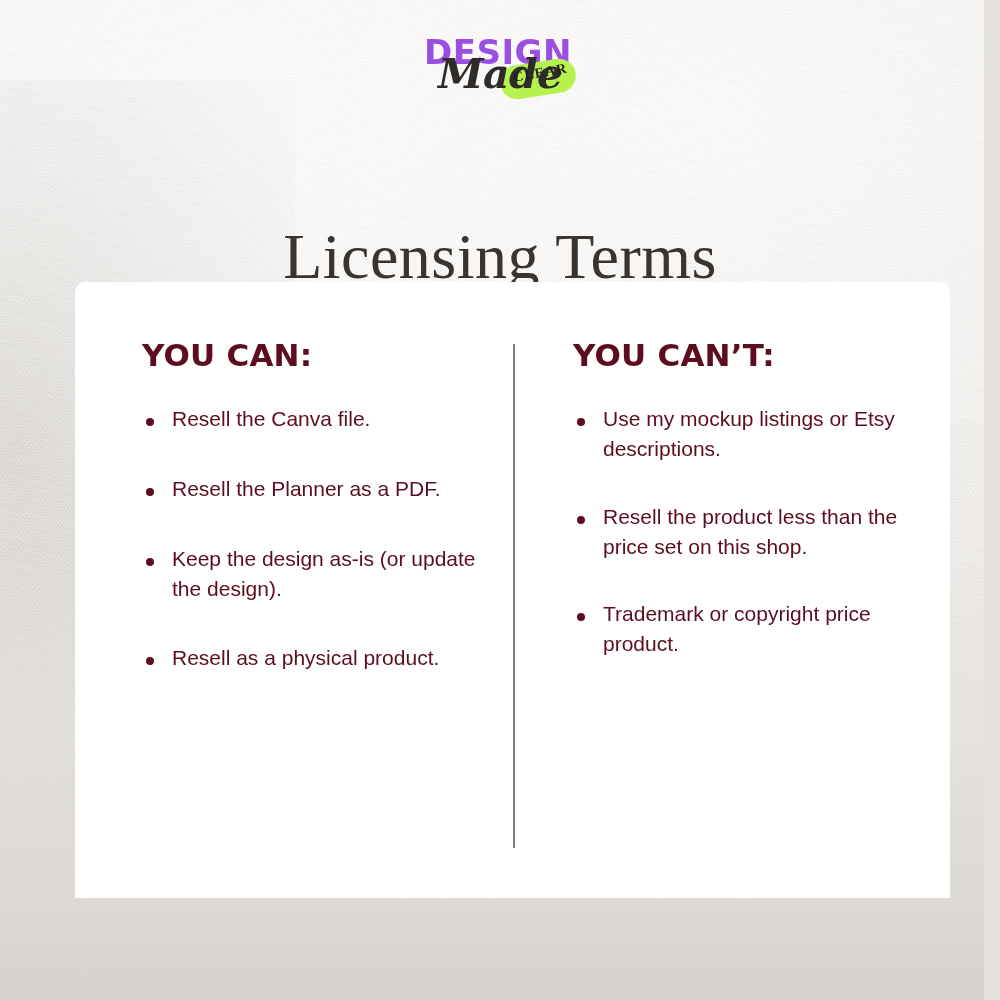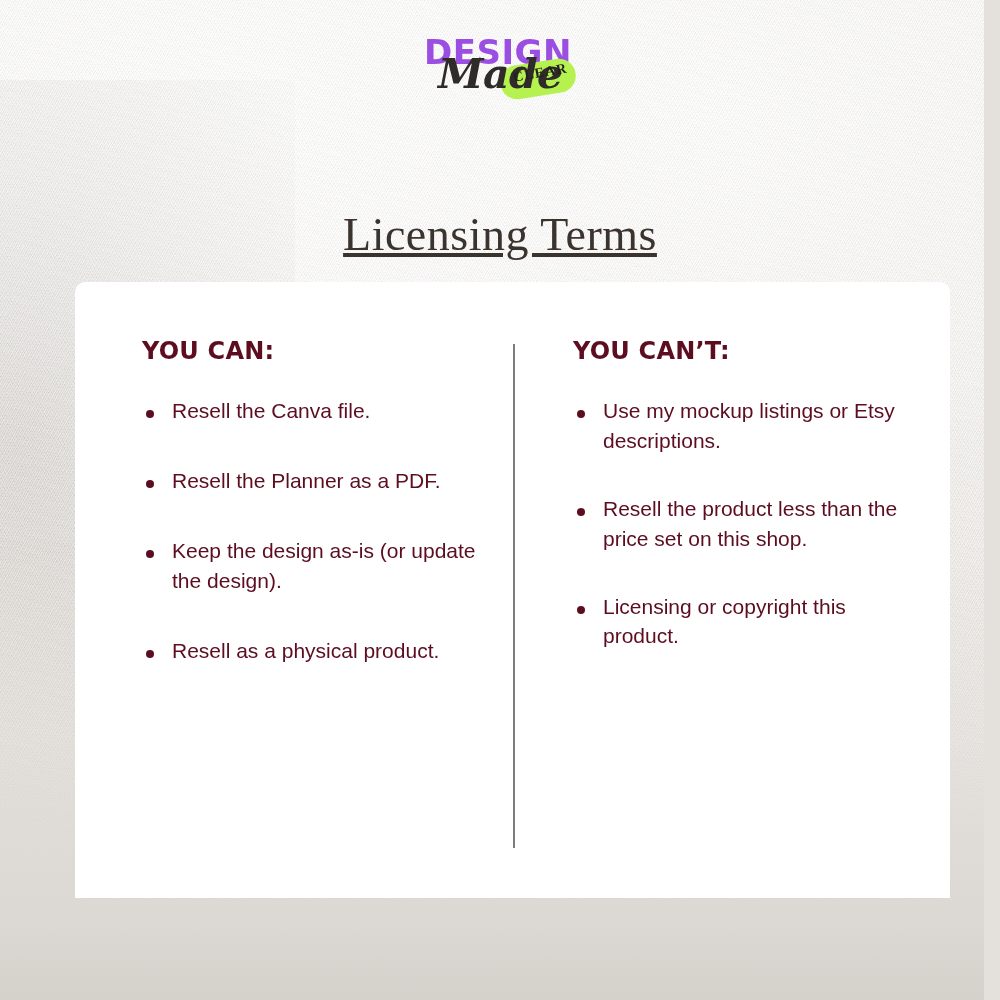--- a/index.html
+++ b/index.html
@@ -175,25 +175,24 @@
 
   
   .page-title {
     position: absolute;
     left: 0;
     top: 180px;
     width: 1000px;
     text-align: center;
     font-family: "Liberation Serif", serif;
     font-weight: 400;
-    font-size: 46px;
+    font-size: 64px;
     letter-spacing: 0.5px;
     color: #3b332e;
     line-height: 1.05;
-    text-decoration: underline;
   }
 
   
   .card {
     position: absolute;
     left: 75px;
     top: 282px;
     width: 875px;
     height: 616px;
     background: #ffffff;
@@ -223,21 +222,21 @@
     left: 438px;
     top: 62px;
     width: 2px;
     height: 504px;
     background: #7c7c7c;
   }
 
   .col-heading {
     font-family: "DejaVu Sans", sans-serif;
     font-weight: 700;
-    font-size: 24px;
+    font-size: 31px;
     letter-spacing: 0.2px;
     color: #5c0d20;
     margin: 0 0 32px 0;
     line-height: 1.1;
   }
   .col-right .col-heading {
     margin-bottom: 32px;
   }
 
   ul.bullets {
@@ -307,21 +306,21 @@
           <li>Keep the design as-is (or update the design).</li>
           <li>Resell as a physical product.</li>
         </ul>
       </div>
 
       <div class="col col-right">
         <h2 class="col-heading">YOU CAN’T:</h2>
         <ul class="bullets">
           <li>Use my mockup listings or Etsy descriptions.</li>
           <li>Resell the product less than the price set on this shop.</li>
-          <li>Licensing or copyright this product.</li>
+          <li>Trademark or copyright price product.</li>
         </ul>
       </div>
 
     </div>
     <div class="divider"></div>
   </div>
 
 </div>
 
 </body></html>

